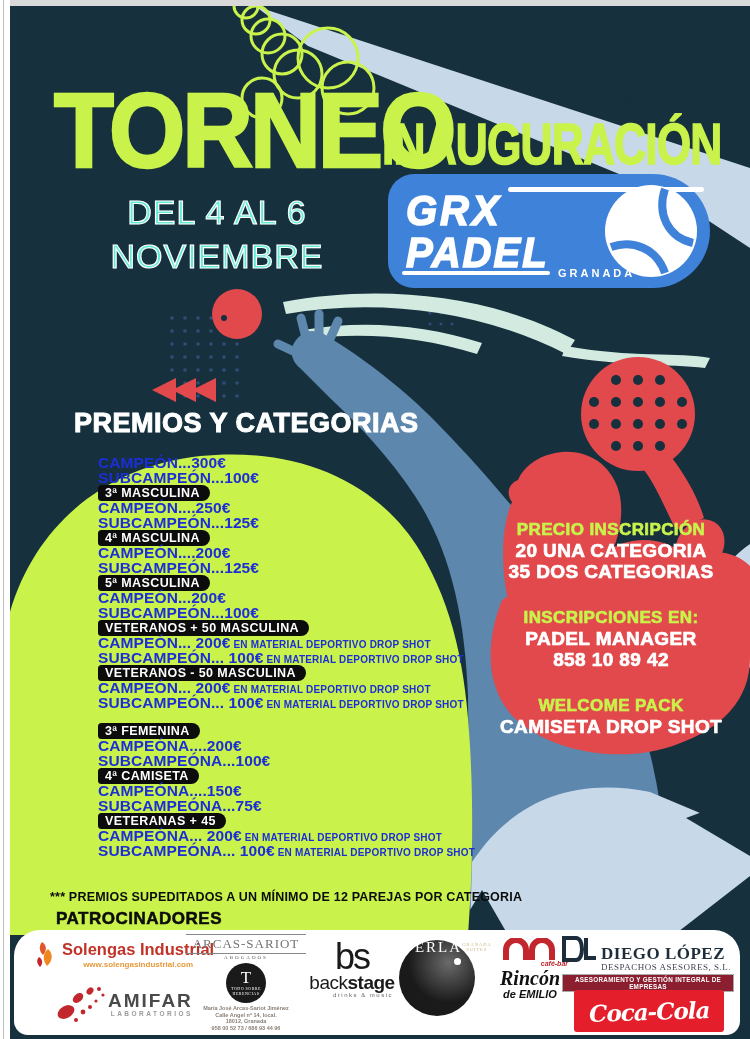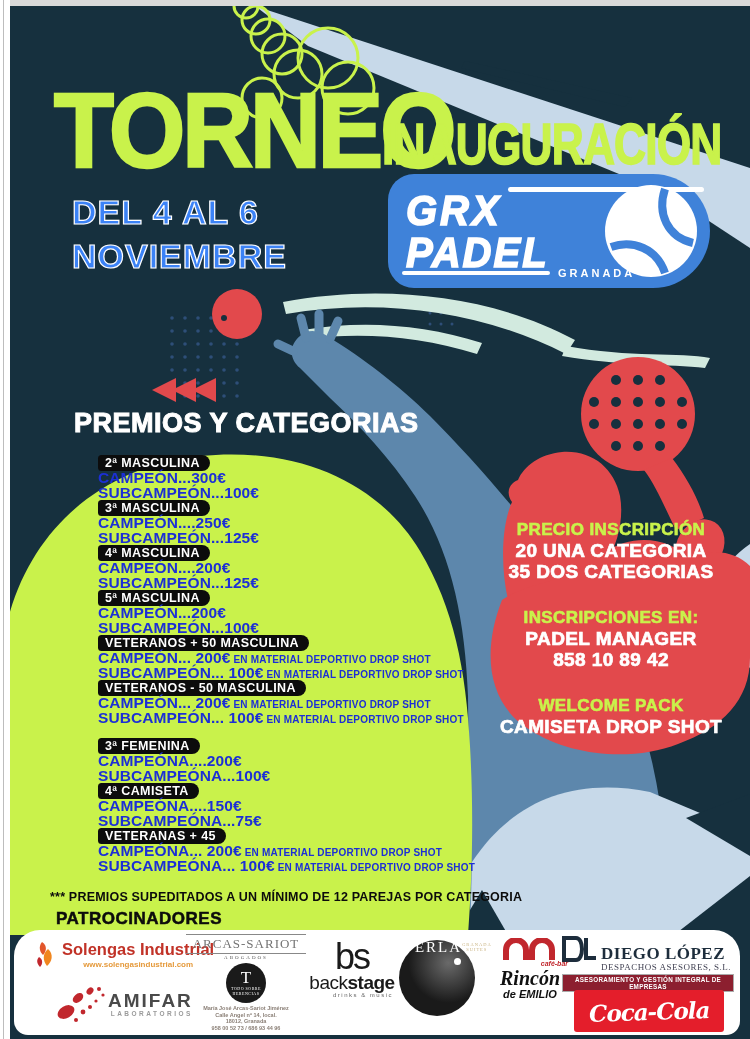--- a/index.html
+++ b/index.html
@@ -13,22 +13,22 @@
 
   
   .title{position:absolute;left:44px;top:64px;color:#c9f24b;font-weight:700;font-size:98px;
          letter-spacing:-3px;transform:scaleY(1.08);transform-origin:top left;
          -webkit-text-stroke:2.5px #c9f24b;white-space:nowrap;}
   .subtitle{position:absolute;left:372px;top:106px;color:#c9f24b;font-weight:700;font-size:54px;
          letter-spacing:-1px;transform:scaleX(.82) scaleY(1.05);transform-origin:top left;
          -webkit-text-stroke:1.5px #c9f24b;white-space:nowrap;}
 
   
-  .dates{position:absolute;left:62px;top:184px;width:290px;text-align:left;color:#3b82f6;
-         font-weight:700;font-size:34px;line-height:44px;-webkit-text-stroke:1.2px #fff;letter-spacing:1px;}
+  .dates{position:absolute;left:62px;top:184px;width:290px;text-align:center;color:#5eead4;
+         font-weight:400;font-size:34px;line-height:44px;-webkit-text-stroke:1.2px #fff;letter-spacing:1px;}
 
   
   .grx{position:absolute;left:378px;top:168px;width:322px;height:114px;background:#3f82d9;
        border-radius:26px 57px 57px 26px;}
   .grx .topline{position:absolute;left:120px;top:13px;width:196px;height:5px;background:#fff;border-radius:3px;}
   .grx .w1{position:absolute;left:18px;top:12px;color:#fff;font-style:italic;font-weight:700;font-size:40px;
        letter-spacing:3px;-webkit-text-stroke:1.5px #fff;transform:scaleY(1.08);transform-origin:top left;}
   .grx .w2{position:absolute;left:18px;top:54px;color:#fff;font-style:italic;font-weight:700;font-size:40px;
        letter-spacing:2px;-webkit-text-stroke:1.5px #fff;transform:scaleY(1.08);transform-origin:top left;}
   .grx .botline{position:absolute;left:14px;bottom:13px;width:148px;height:4px;background:#fff;border-radius:2px;}
@@ -283,21 +283,20 @@
         <circle cx="46" cy="46" r="46" fill="#ffffff"></circle>
         <path d="M6,62 C28,54 52,64 60,88" stroke="#3f82d9" stroke-width="8" fill="none"></path>
         <path d="M60,4 C52,28 62,52 88,58" stroke="#3f82d9" stroke-width="8" fill="none"></path>
       </svg>
     </div>
 
     <div class="section-title">PREMIOS Y CATEGORIAS</div>
 
     <div class="cats">
   <div class="cat">
-    <div class="cat-badge-row"><span class="cat-badge">2ª MASCULINA</span></div>
   <div class="prize"><span>CAMPEÓN...300€</span></div>
           <div class="prize"><span>SUBCAMPEÓN...100€</span></div>
         </div>
 
   <div class="cat">
     <div class="cat-badge-row"><span class="cat-badge">3ª MASCULINA</span></div>
   <div class="prize"><span>CAMPEÓN....250€</span></div>
           <div class="prize"><span>SUBCAMPEÓN...125€</span></div>
         </div>
 

